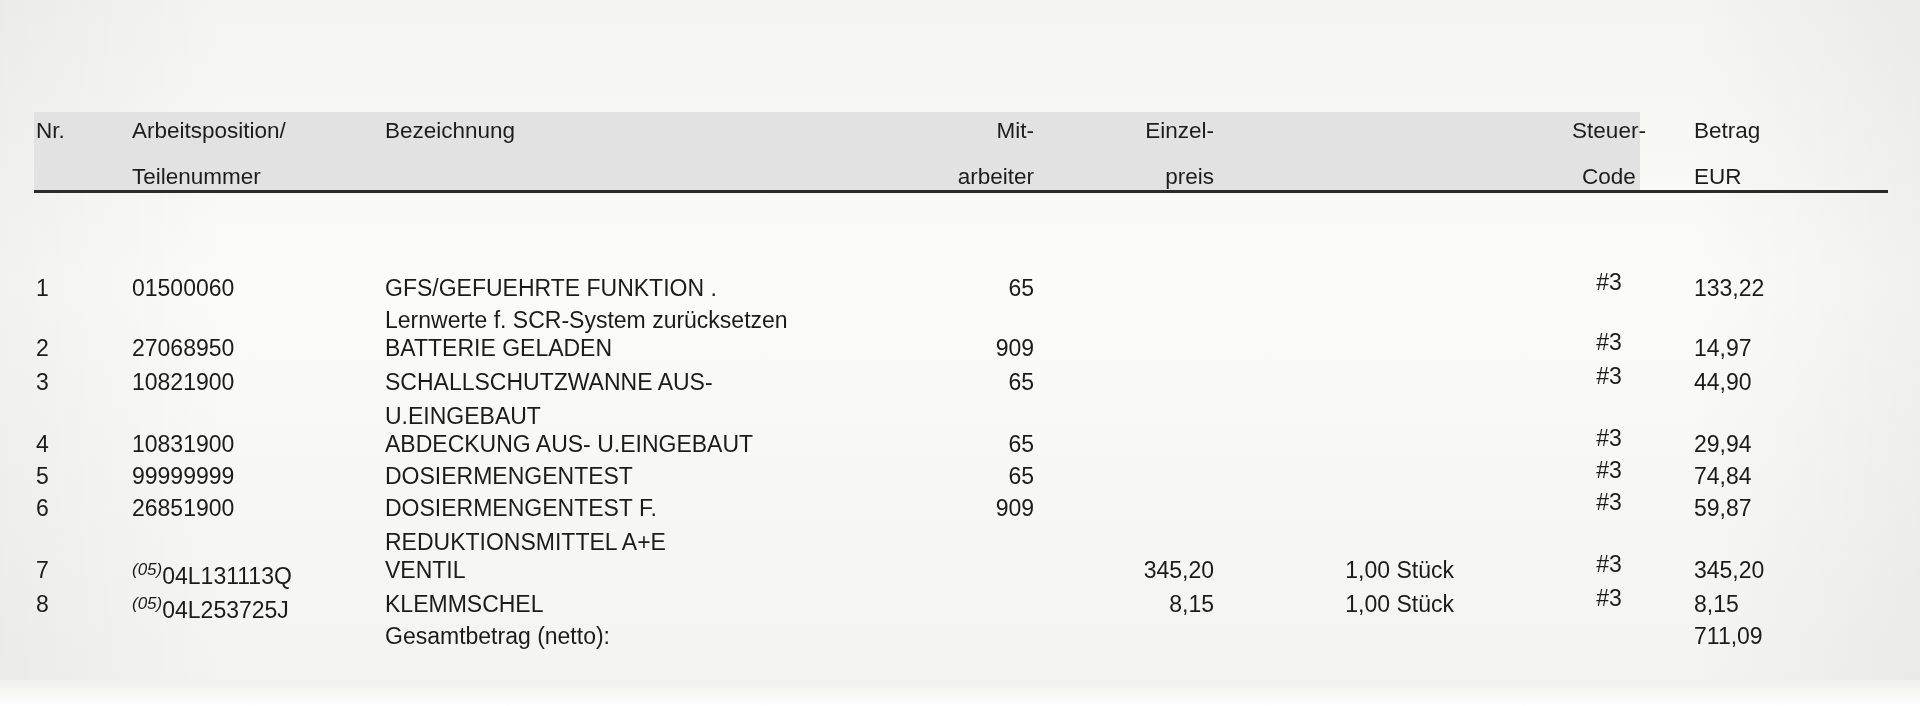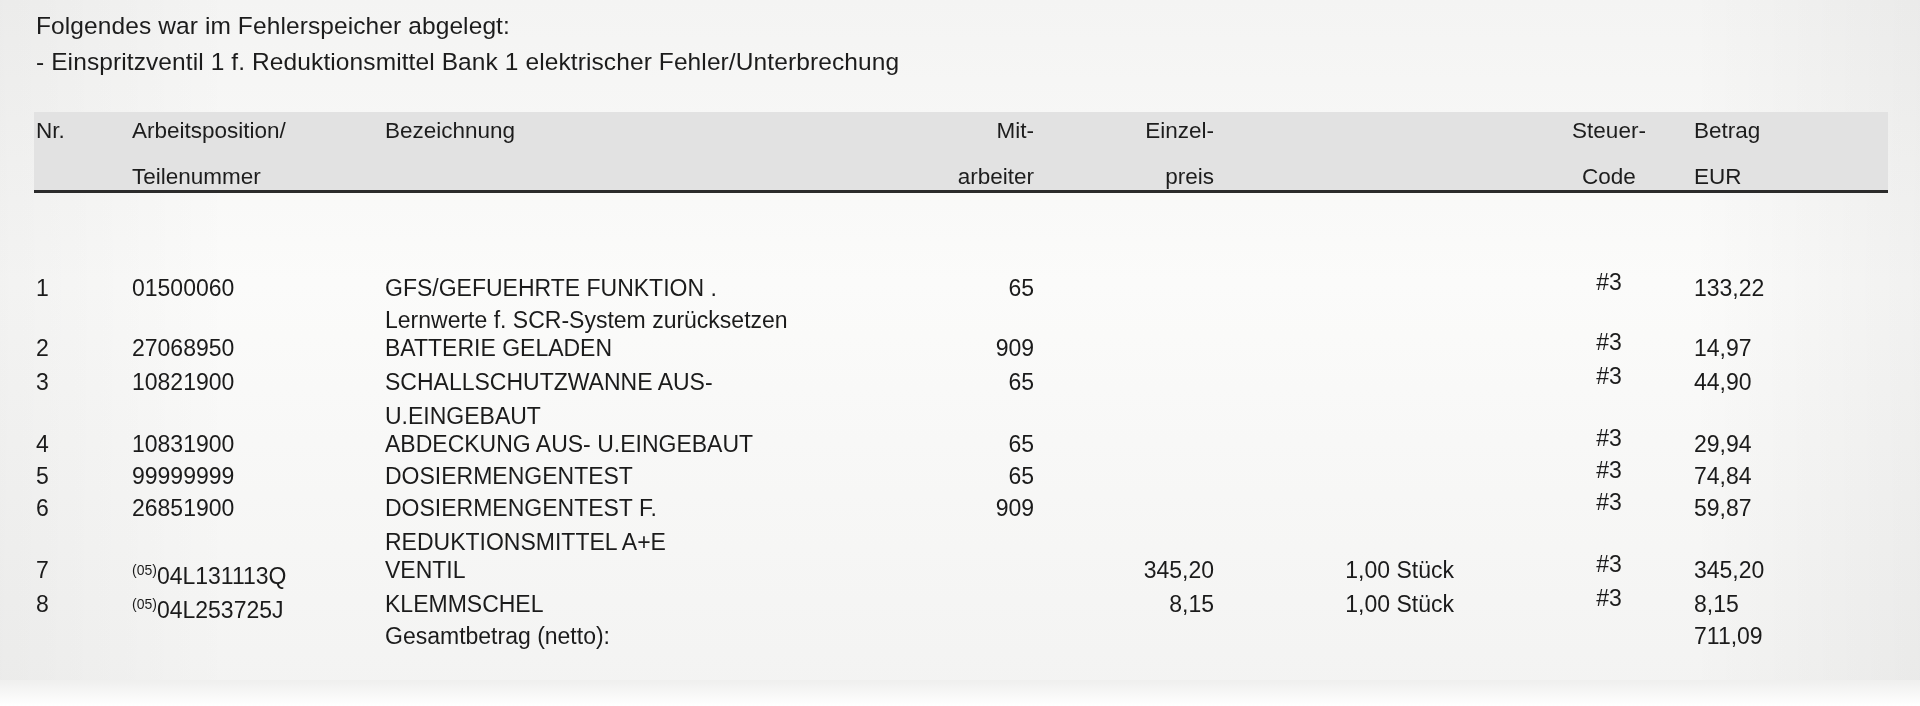--- a/index.html
+++ b/index.html
@@ -39,21 +39,21 @@
     line-height: 36px;
     color: #1c1c1c;
     letter-spacing: 0.1px;
   }
   .intro div { white-space: nowrap; }
 
   .table {
     position: absolute;
     left: 34px;
     top: 112px;
-    width: 1854px;
+    width: 1606px;
   }
   .head {
     background: #e2e2e2;
     height: 78px;
     position: relative;
   }
   .head .cell {
     position: absolute;
     font-size: 22.5px;
     color: #1d1d1d;
@@ -84,23 +84,24 @@
   .c-nr        { left: 2px;    text-align: left; }
   .c-part      { left: 98px;   text-align: left; }
   .c-desc      { left: 330px;  text-align: left; margin-left: 21px; }
   .c-worker    { left: 880px;  width: 120px; text-align: right; }
   .c-price     { left: 1020px; width: 160px; text-align: right; }
   .c-qty       { left: 1200px; width: 220px; text-align: right; }
   .c-taxcode   { left: 1520px; width: 110px; text-align: center; }
   .c-amount    { left: 1660px; width: 194px; text-align: left; }
 
   .sup {
-    font-size: 14px;
+    font-size: 17px;
     vertical-align: super;
     letter-spacing: 0;
+    font-style: italic;
   }
   .faint {
     position: absolute;
     right: 60px;
     top: 236px;
     font-size: 20px;
     color: rgba(120,120,130,0.18);
     letter-spacing: 1px;
     pointer-events: none;
   }
@@ -111,24 +112,20 @@
     width: 1920px;
     height: 26px;
     background: linear-gradient(180deg, #efefee 0%, #ffffff 100%);
   }
 </style>
 </head>
 <body>
 
 <div class="page">
 
-  <div class="intro">
-    <div>Folgendes war im Fehlerspeicher abgelegt:</div>
-    <div>- Einspritzventil 1 f. Reduktionsmittel Bank 1 elektrischer Fehler/Unterbrechung</div>
-  </div>
 
   <div class="faint"></div>
 
   <div class="table">
 
     <div class="head">
       <div class="cell line1 c-nr">Nr.</div>
       <div class="cell line2 c-nr"></div>
 
       <div class="cell line1 c-part">Arbeitsposition/</div>

